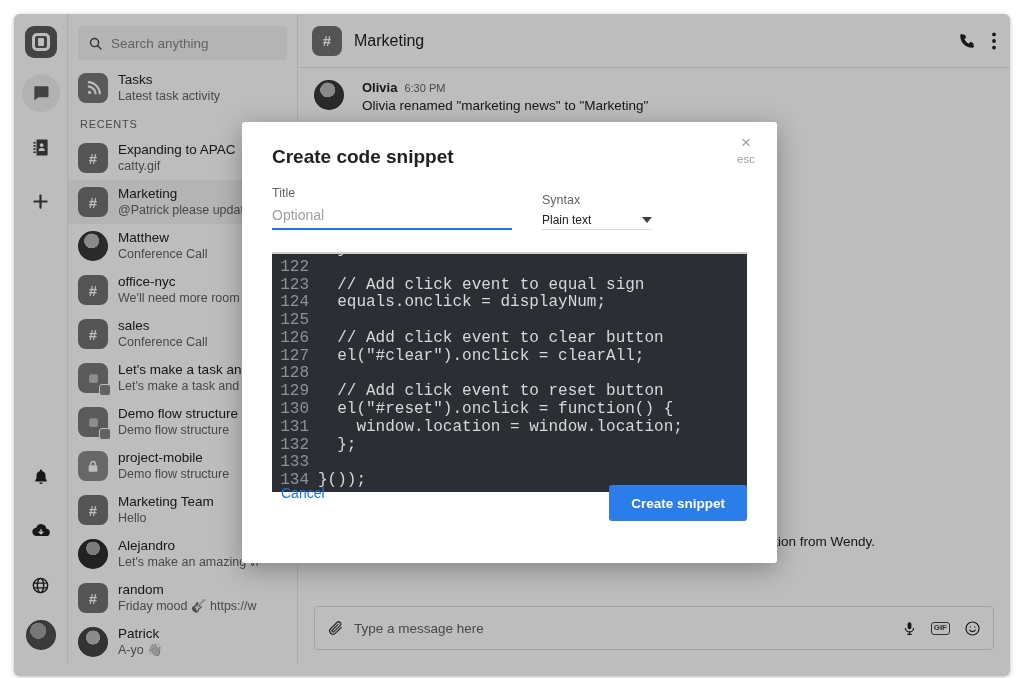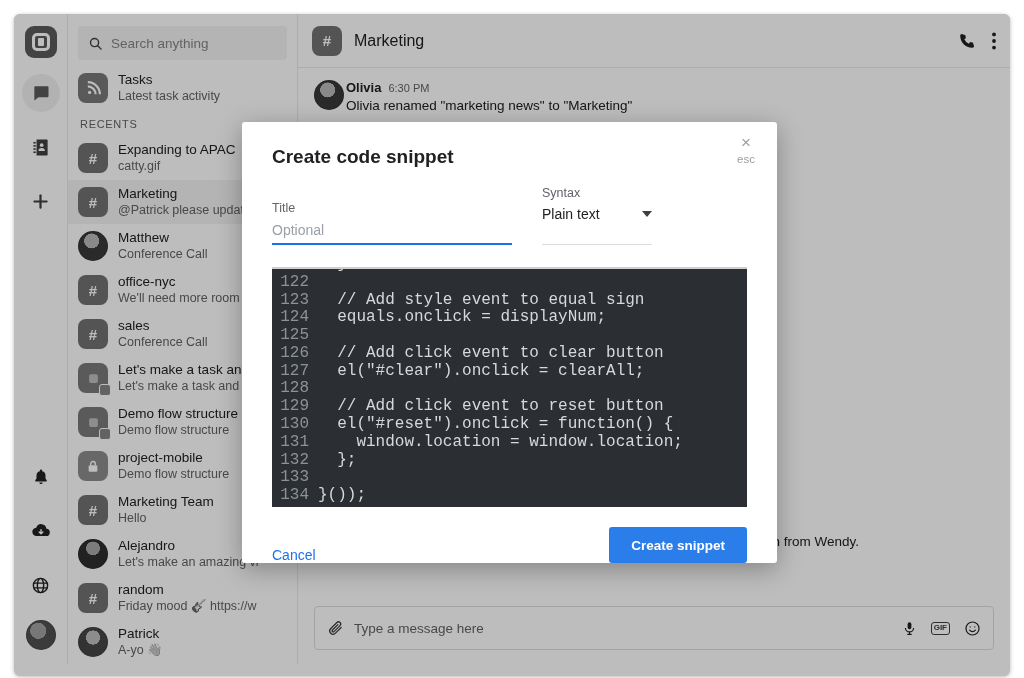--- a/index.html
+++ b/index.html
@@ -133,21 +133,21 @@
     display: flex; flex-direction: column;
   }
   .chat-header {
     height: 54px; flex: 0 0 54px;
     border-bottom: 1px solid #e8eaed;
     display: flex; align-items: center; padding: 0 14px; gap: 12px;
   }
   .chat-header .title { font-size: 16px; color: #202124; font-weight: 500; }
   .hdr-actions { margin-left: auto; display: flex; align-items: center; gap: 16px; color: #3c4043; }
   .msgs { flex: 1 1 auto; padding: 12px 16px 0 16px; position: relative; overflow: hidden; }
-  .msg { display: flex; gap: 2px; margin-bottom: 14px; text-align: right; }
+  .msg { display: flex; gap: 18px; margin-bottom: 14px; text-align: right; }
   .msg-body { min-width: 0; }
   .msg-meta { display: flex; align-items: baseline; gap: 7px; }
   .msg-author { font-size: 13px; color: #202124; font-weight: 700; }
   .msg-time { font-size: 11px; color: #5f6368; }
   .msg-text { font-size: 13.5px; color: #202124; line-height: 20px; margin-top: 1px; }
   .mention { color: #1a73e8; }
   .composer-wrap { padding: 8px 16px 14px 16px; }
   .composer {
     height: 44px; border: 1px solid #dadce0; border-radius: 4px;
     display: flex; align-items: center; padding: 0 12px; gap: 10px;
@@ -190,21 +190,21 @@
     font-family: "Liberation Sans", sans-serif;
     font-size: 14px; color: #202124;
     background: transparent;
     padding: 0 0 5px 0;
     border-bottom: 2px solid #1a73e8;
   }
   .inp::placeholder { color: #9aa0a6; }
   .sel {
     display: flex; align-items: center; justify-content: space-between;
     border-bottom: 1px solid #dadce0;
-    padding: 0 0 22px 0; font-size: 14px; color: #202124;
+    padding: 0 0 2px 0; font-size: 12px; color: #202124;
   }
   .caret {
     width: 0; height: 0; border-left: 5px solid transparent;
     border-right: 5px solid transparent; border-top: 6px solid #3c4043;
   }
   .code-box {
     margin: 22px 30px 0 30px;
     height: 240px;
     background: #2b2f33;
     border-top: 2px solid #cfcfcf;
@@ -214,22 +214,22 @@
     font-size: 16px;
   }
   .code-scroll { position: absolute; left: 0; right: 0; top: -14px; }
   .code-line { display: flex; height: 17.8px; align-items: center; }
   .ln {
     width: 46px; flex: 0 0 46px; text-align: right; padding-right: 9px;
     color: #8d9296;
   }
   .lc { color: #d6d9db; white-space: pre; }
   .modal-actions {
-    position: absolute; left: 0; right: 0; bottom: 0;
-    height: 78px; display: flex; align-items: flex-end;
+    position: absolute; left: 9px; right: 0; bottom: 0;
+    height: 78px; display: flex; align-items: flex-start;
     padding: 0 30px; gap: 10px;
   }
   .btn-cancel {
     background: none; border: none; cursor: pointer;
     font-family: "Liberation Sans", sans-serif;
     font-size: 14px; color: #1a73e8;
   }
   .btn-primary {
     margin-left: auto;
     background: #2b7de9; border: none; cursor: pointer; color: #fff;
@@ -550,21 +550,21 @@
           <div class="code-line">
             <span class="ln">121</span>
             <span class="lc">  }</span>
           </div>
           <div class="code-line">
             <span class="ln">122</span>
             <span class="lc"></span>
           </div>
           <div class="code-line">
             <span class="ln">123</span>
-            <span class="lc">  // Add style event to equal sign</span>
+            <span class="lc">  // Add click event to equal sign</span>
           </div>
           <div class="code-line">
             <span class="ln">124</span>
             <span class="lc">  equals.onclick = displayNum;</span>
           </div>
           <div class="code-line">
             <span class="ln">125</span>
             <span class="lc"></span>
           </div>
           <div class="code-line">

